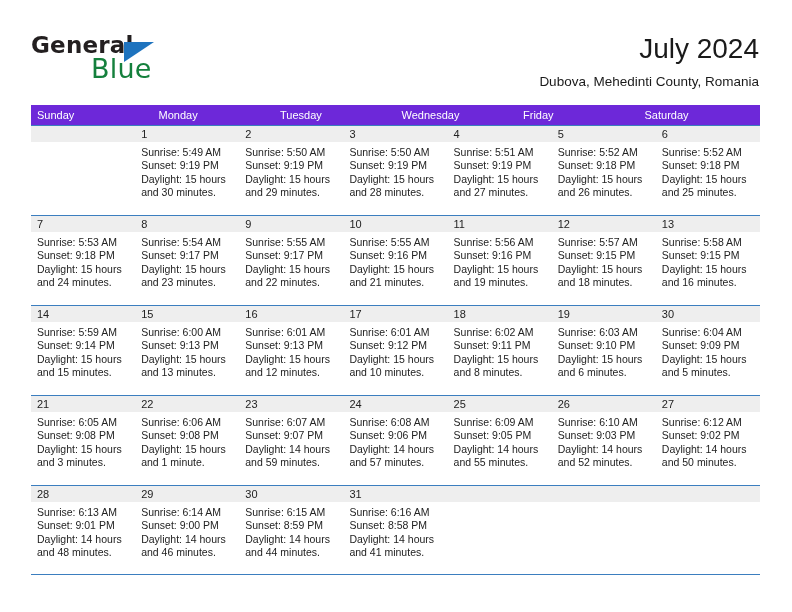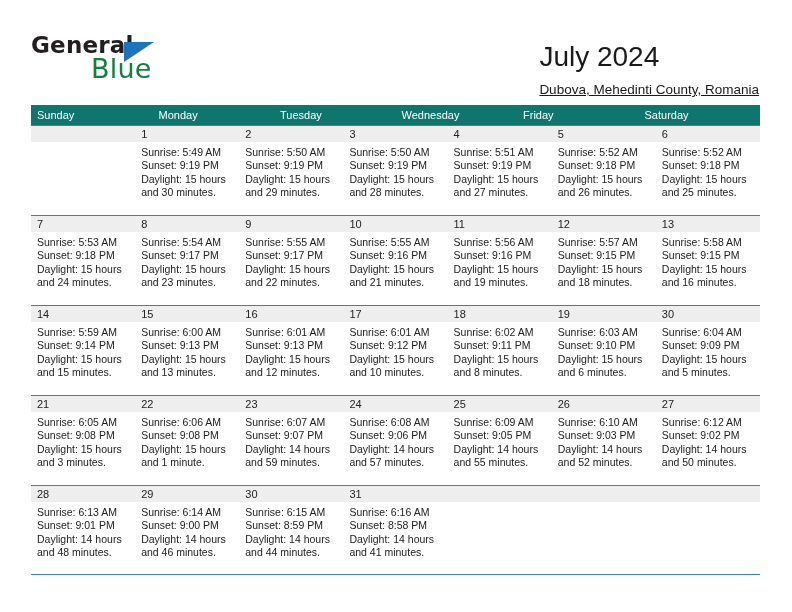--- a/index.html
+++ b/index.html
@@ -62,52 +62,51 @@
     top: 10px;
     width: 0;
     height: 0;
     border-left: 30px solid #1e73be;
     border-bottom: 20px solid transparent;
   }
 
   .title-block {
     position: absolute;
     right: 0;
-    top: 12px;
-    text-align: left;
+    top: 4px;
+    text-align: right;
   }
   .cal-title {
     font-size: 28px;
     font-weight: 400;
     color: #1a1a1a;
     line-height: 34px;
     white-space: nowrap;
     font-family: "Liberation Sans", sans-serif;
   }
   .cal-subtitle {
     margin-top: 8px;
     font-size: 13.5px;
     font-weight: 400;
     color: #1a1a1a;
     line-height: 16px;
     white-space: nowrap;
     font-family: "Liberation Sans", sans-serif;
-    text-decoration: underline;
   }
 
   
   .calendar {
     position: absolute;
     left: 31px;
     top: 105px;
     width: 729px;
   }
   .weekday-row {
     display: flex;
-    background: #0f766e;
+    background: #6d28d9;
     height: 20px;
   }
   .weekday-cell {
     flex: 1 1 0;
     box-sizing: border-box;
     padding: 3px 0 0 6px;
     font-size: 11px;
     color: #ffffff;
     line-height: 14px;
     white-space: nowrap;

